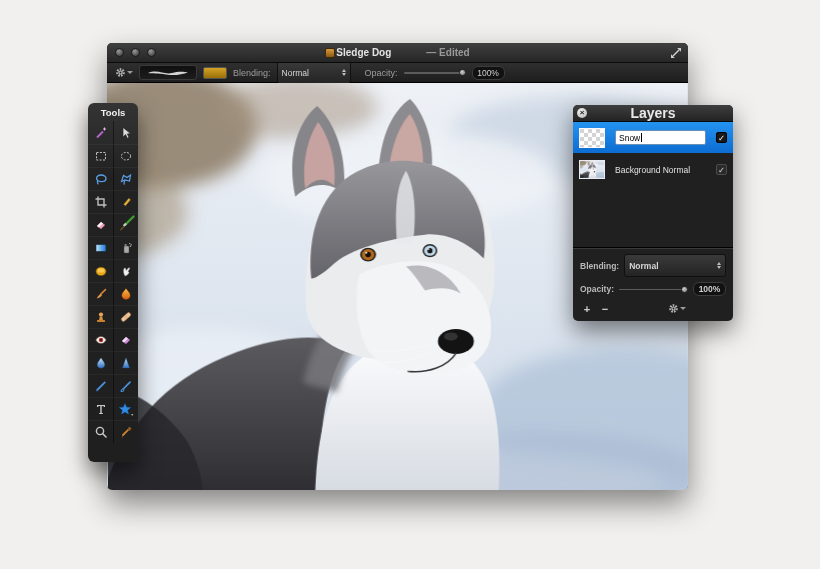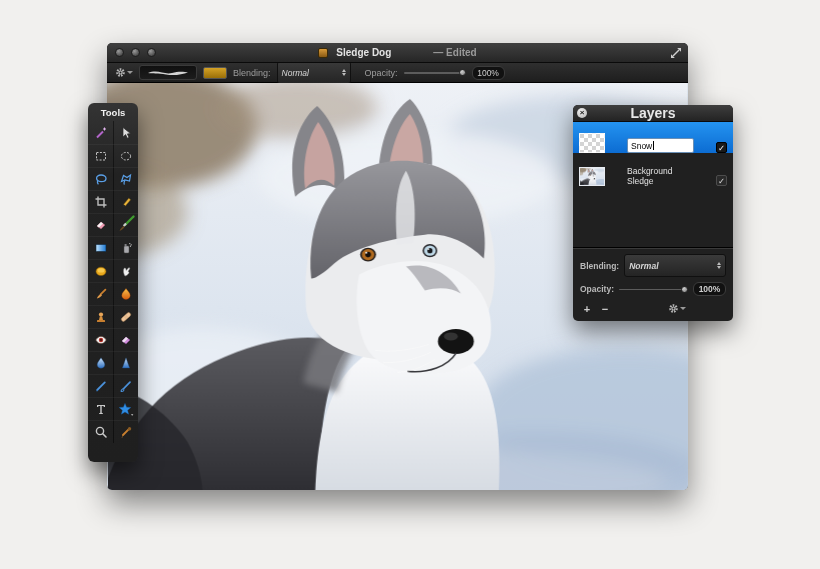--- a/index.html
+++ b/index.html
@@ -9,36 +9,36 @@
   
   .main-window{position:absolute;left:107px;top:43px;width:581px;height:447px;
     border-radius:5px;background:#161616;box-shadow:0 14px 30px rgba(0,0,0,.45);overflow:hidden;}
   .titlebar{position:relative;height:19px;background:linear-gradient(#404040,#262626);
     border-bottom:1px solid #0a0a0a;display:flex;align-items:center;}
   .lights{position:absolute;left:8px;top:0;height:19px;display:flex;align-items:center;gap:7px;}
   .light{width:9px;height:9px;border-radius:50%;
     background:radial-gradient(circle at 35% 30%,#9a9a9a,#4e4e4e 70%);
     border:1px solid #1d1d1d;box-sizing:border-box;padding:0;}
   .wtitle{flex:1;text-align:center;font-size:10px;font-weight:bold;color:#e3e3e3;
-    display:flex;justify-content:center;align-items:center;gap:8px;}
+    display:flex;justify-content:center;align-items:center;gap:1px;}
   .wtitle .dim{color:#9a9a9a;font-weight:bold;margin-left:34px;}
   .doc-ico{width:10px;height:10px;border-radius:2px;display:inline-block;
     background:linear-gradient(#d89a3a,#8a5a14);border:1px solid #3a2a08;box-sizing:border-box;}
   .expand-btn{position:absolute;right:6px;top:4px;width:12px;height:12px;background:none;border:none;padding:0;cursor:pointer;}
 
   .toolbar{height:19px;background:linear-gradient(#2f2f2f,#1e1e1e);border-bottom:1px solid #000;
     display:flex;align-items:center;font-size:9px;color:#9d9d9d;gap:6px;padding:0 8px;}
   .tb-gear{display:flex;align-items:center;gap:1px;background:none;border:none;padding:0;cursor:pointer;}
   .caret-down{width:0;height:0;border-left:3px solid transparent;border-right:3px solid transparent;border-top:3px solid #9a9a9a;}
   .brush-preview{width:56px;height:13px;border-radius:3px;background:linear-gradient(#101010,#1c1c1c);
     border:1px solid #3a3a3a;display:flex;align-items:center;justify-content:center;}
   .swatch{width:24px;height:12px;border-radius:2px;border:1px solid #555;box-sizing:border-box;padding:0;cursor:pointer;}
   .dropdown{display:flex;align-items:center;justify-content:space-between;width:64px;height:13px;
     background:linear-gradient(#3a3a3a,#242424);border:1px solid #101010;border-radius:3px;
-    color:#d6d6d6;font-size:8.5px;padding:4px 4px;cursor:pointer;font-style:italic;}
+    color:#d6d6d6;font-size:8.5px;padding:4px 4px;cursor:pointer;}
   .stepper{display:flex;flex-direction:column;gap:1px;align-items:center;}
   .tri-up{width:0;height:0;border-left:2.5px solid transparent;border-right:2.5px solid transparent;border-bottom:3px solid #bdbdbd;}
   .tri-dn{width:0;height:0;border-left:2.5px solid transparent;border-right:2.5px solid transparent;border-top:3px solid #bdbdbd;}
   .slider{position:relative;width:62px;height:9px;cursor:pointer;}
   .slider .track{position:absolute;left:0;right:0;top:4px;height:1.5px;background:#5c5c5c;border-radius:1px;}
   .slider .knob{position:absolute;right:0;top:1px;width:7px;height:7px;border-radius:50%;
     background:radial-gradient(circle at 35% 30%,#cfcfcf,#7d7d7d);border:1px solid #2a2a2a;box-sizing:border-box;}
   .value-box{min-width:27px;height:12px;line-height:12px;text-align:center;font-size:8.5px;color:#cfcfcf;
     background:#111;border:1px solid #3c3c3c;border-radius:6px;padding:0 2px;}
   .canvas-area{position:relative;width:581px;height:408px;background:#dfe6ef;}
@@ -58,21 +58,21 @@
   
   .layers-panel{position:absolute;left:573px;top:105px;width:160px;height:216px;
     background:#202020;border-radius:5px;box-shadow:0 10px 24px rgba(0,0,0,.5);
     display:flex;flex-direction:column;overflow:hidden;z-index:6;}
   .lp-header{position:relative;height:16px;background:linear-gradient(#3e3e3e,#232323);
     border-bottom:1px solid #0a0a0a;display:flex;align-items:center;justify-content:center;}
   .lp-title{font-size:14px;font-weight:bold;color:#e8e8e8;}
   .lp-close{position:absolute;left:4px;top:3px;width:10px;height:10px;border-radius:50%;
     background:radial-gradient(circle at 35% 30%,#efefef,#b5b5b5);border:none;padding:0;cursor:pointer;
     color:#1c1c1c;font-size:8px;line-height:10px;text-align:center;font-weight:bold;}
-  .layer-row{display:flex;align-items:flex-end;gap:22px;padding:0 6px;}
+  .layer-row{display:flex;align-items:center;gap:10px;padding:0 6px;}
   .layer-row.selected{height:31px;background:linear-gradient(#2493f0,#0c6cd2);}
   .layer-row.normal{height:33px;background:transparent;}
   .thumb{width:26px;height:20px;border:1px solid rgba(255,255,255,.75);box-sizing:border-box;
     background:repeating-conic-gradient(#ffffff 0 25%,#d4d4d4 0 50%) 0 0/8px 8px;}
   .thumb.photo{width:26px;height:19px;border:1px solid rgba(255,255,255,.55);padding:0;overflow:hidden;background:#cdd6e2;}
   .name-field{flex:1;height:13px;background:#fff;border:1px solid #6a8fb5;border-radius:2px;
     display:flex;align-items:center;padding:0 3px;font-size:8.5px;color:#000;cursor:text;}
   .caret-bar{display:inline-block;width:1px;height:9px;background:#000;margin-left:1px;}
   .layer-name{flex:1;font-size:8.5px;color:#e2e2e2;}
   .vis-check{width:11px;height:11px;border-radius:2px;background:#191919;border:1px solid #000;
@@ -456,21 +456,21 @@
       </div>
       <button class="vis-check">✓</button>
     </div>
 
     <div class="layer-row normal">
       <div class="thumb photo">
         <svg width="24" height="17" viewBox="0 0 581 409" preserveAspectRatio="xMidYMid slice">
             <use href="#dog-scene"></use>
           </svg>
       </div>
-      <span class="layer-name">Background Sledge</span>
+      <span class="layer-name">Background Normal</span>
       <button class="vis-check subtle">✓</button>
     </div>
 
     <div class="lp-filler"></div>
 
     <div class="lp-controls">
       <div class="lp-row">
         <span>Blending:</span>
         <div class="dropdown">
           <span>Normal</span>

